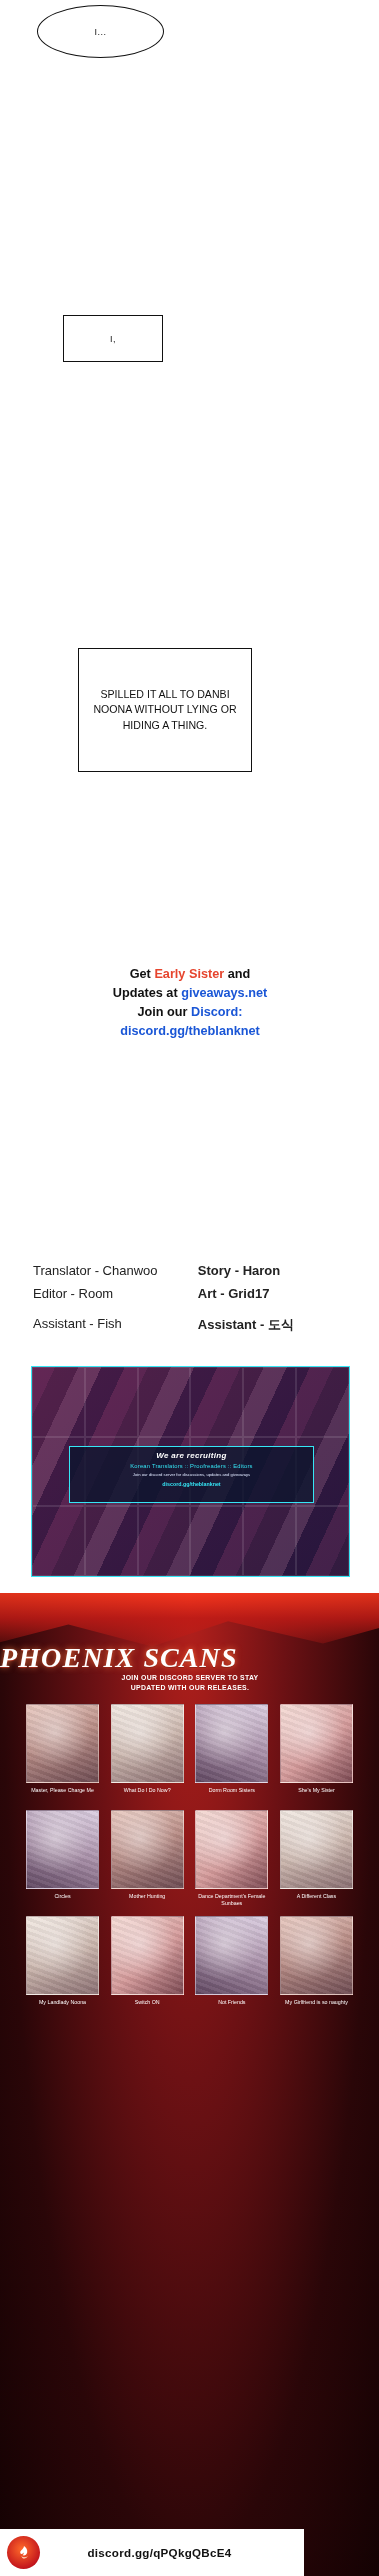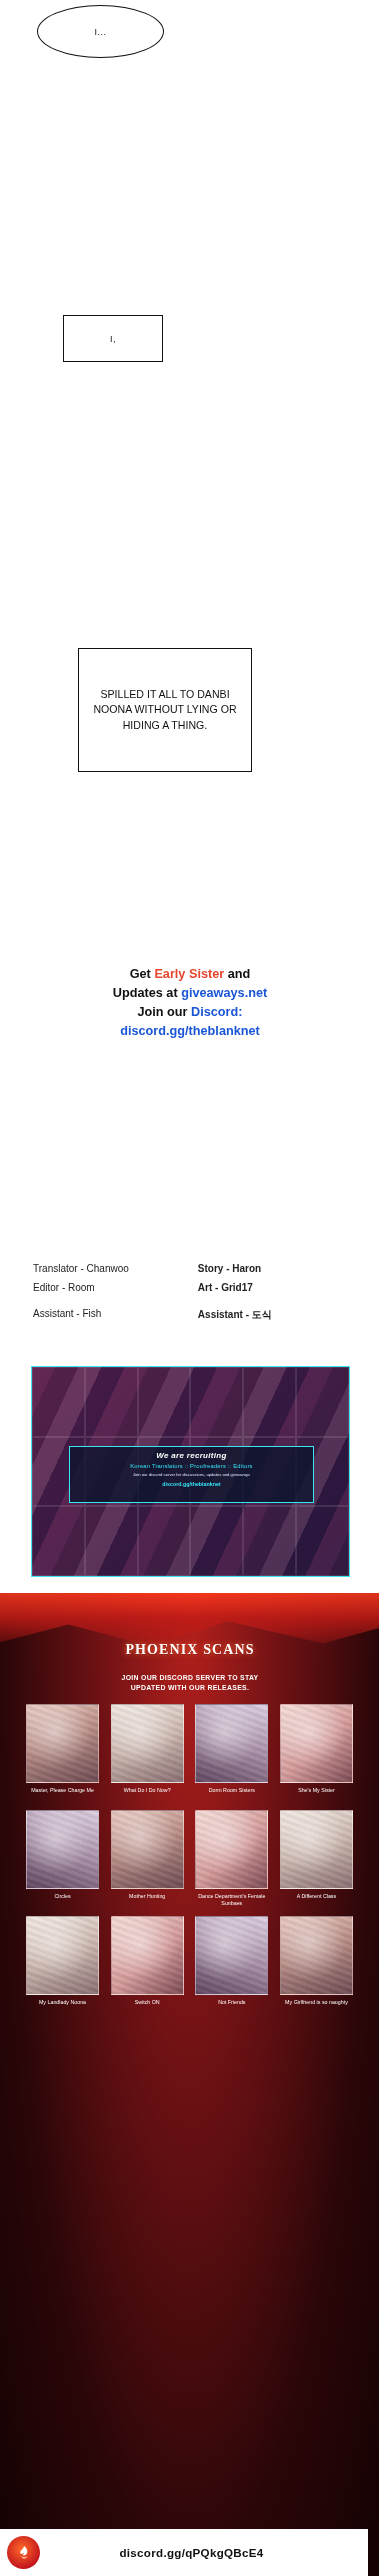--- a/index.html
+++ b/index.html
@@ -91,21 +91,21 @@
     letter-spacing: 0.5px;
     color: #111;
   }
 
   
   .credits {
     position: absolute;
     left: 33px;
     top: 1263px;
     width: 317px;
-    font-size: 10px;
+    font-size: 13px;
     color: #222;
   }
   .credits .row {
     display: flex;
     justify-content: space-between;
     margin-bottom: 8.4px;
   }
   .credits .row .left { width: 48%; }
   .credits .row .right { width: 48%; font-weight: bold; }
   .credits .gap { height: 6.3px; }
@@ -187,24 +187,24 @@
   .footer .top-glow {
     position: absolute;
     top: 0; left: 0; width: 380px; height: 63px;
     background: linear-gradient(180deg, #ff3a1e 0%, #c01b16 40%, rgba(30,3,4,0) 100%);
     clip-path: polygon(0 0, 100% 0, 100% 55%, 85% 80%, 60% 45%, 40% 85%, 18% 50%, 0 78%);
     opacity: 0.85;
   }
   .footer .brand {
     position: absolute;
     top: 49px; left: 0; width: 380px;
-    text-align: center;
     font-family: "Liberation Serif", serif;
-    font-weight: bold;
-    font-size: 14px;
+    font-style: italic;
+    font-weight: bold;
+    font-size: 28px;
     letter-spacing: 1.1px;
     color: #fff;
     text-shadow: 0 0 6.3px rgba(255,120,60,0.9), 0 1.1px 0 #7a1210;
   }
   .footer .brand .scans { color: #fff; }
   .footer .subline {
     position: absolute;
     top: 80px; left: 0; width: 380px;
     text-align: center;
     font-size: 6.9px;
@@ -247,21 +247,21 @@
   .card .label {
     margin-top: 3.7px;
     font-size: 5.3px;
     line-height: 1.35;
     color: #fff;
     min-height: 13.7px;
   }
   .footer .bottom-bar {
     position: absolute;
     bottom: 0; left: 0;
-    width: 368px;
+    width: 304px;
     height: 47px;
     background: #ffffff;
     display: flex;
     align-items: center;
   }
   .footer .bottom-bar .logo {
     width: 47px;
     height: 47px;
     flex: 0 0 47px;
     display: flex;

